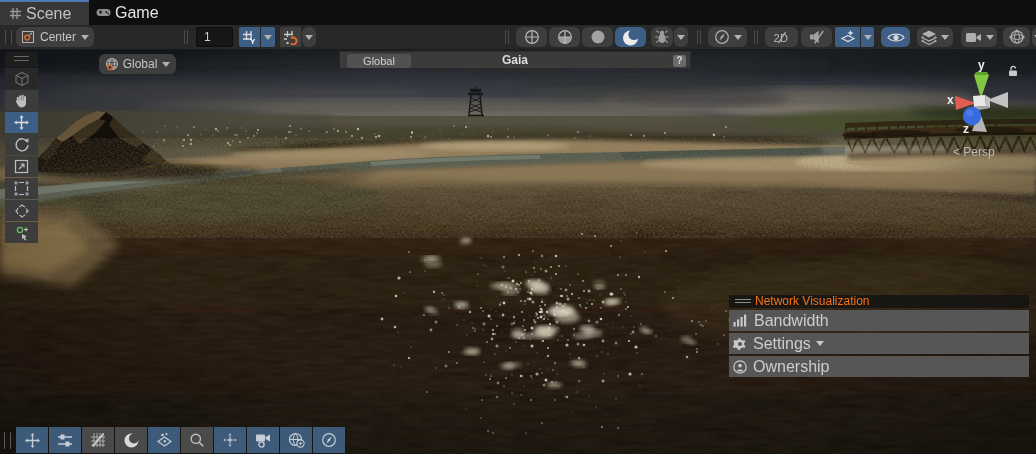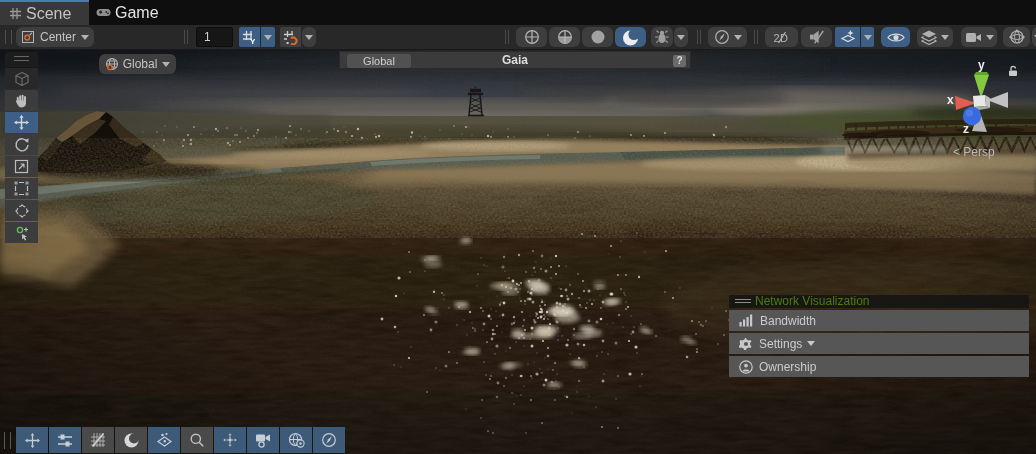--- a/index.html
+++ b/index.html
@@ -34,23 +34,23 @@
 
 #tools { position:absolute; left:5px; top:52px; width:33px; }
 #tools .thead { height:15px; background:#1d1d1d; border-radius:3px 3px 0 0; position:relative; }
 #tools .thead:before { content:""; position:absolute; left:9px; right:9px; top:4px; height:1px; background:#666; box-shadow:0 4px 0 #666; }
 .tool { width:33px; height:21px; background:#3c3c3c; margin-top:1px; display:flex; align-items:center; justify-content:center; }
 .tool.dim { background:#282828; }
 .tool.on { background:#3e5f85; }
 
 
 #net { position:absolute; left:729px; top:295px; width:300px; }
-#nethead { height:13px; background:rgba(20,20,20,0.85); color:#4d7c0f; font-size:12px; position:relative; padding-left:26px; line-height:13px; }
+#nethead { height:13px; background:rgba(20,20,20,0.85); color:#f97316; font-size:12px; position:relative; padding-left:26px; line-height:13px; }
 #nethead:before { content:""; position:absolute; left:6px; top:4px; width:16px; height:1px; background:#8a8a8a; box-shadow:0 3px 0 #8a8a8a; }
-.netrow { height:21px; background:#565656; margin-top:2px; color:#cccccc; font-size:12px; display:flex; align-items:center; padding-left:10px; }
+.netrow { height:21px; background:#565656; margin-top:2px; color:#cccccc; font-size:16px; display:flex; align-items:center; padding-left:4px; }
 .netrow svg { margin-right:6px; }
 
 
 #bbar { position:absolute; left:4px; top:427px; height:26px; display:flex; align-items:center; }
 .bgrip { width:7px; height:17px; border-left:1px solid #5a5a5a; border-right:1px solid #5a5a5a; margin-right:5px; }
 .bbtn { width:32px; height:26px; margin-right:1px; display:flex; align-items:center; justify-content:center; background:#4a4a4a; }
 .bbtn.blue { background:#3d5a78; }
 #persp { position:absolute; left:953px; top:145px; color:#b9b9b9; font-size:12px; font-weight:normal; }
 </style>
 </head>

